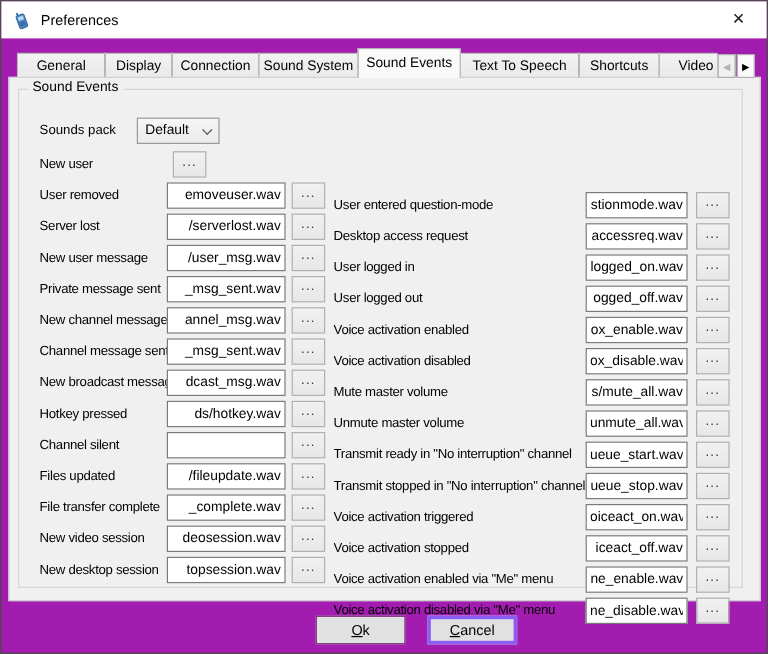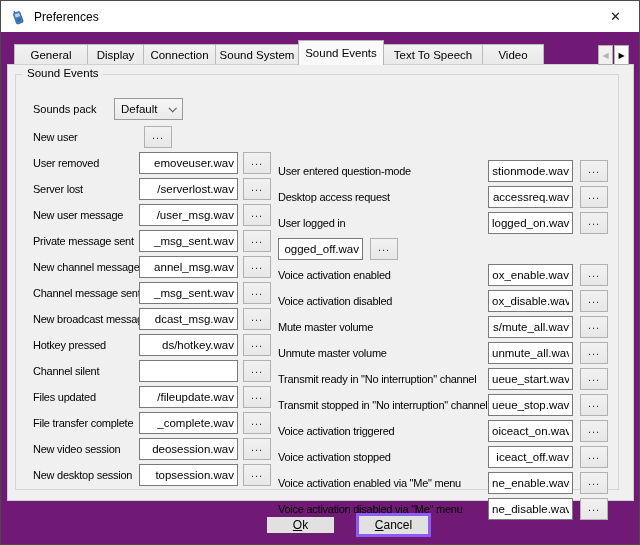--- a/index.html
+++ b/index.html
@@ -1,21 +1,21 @@
 <!DOCTYPE html>
 <html><head>
 <meta charset="utf-8">
 <style>
   * { box-sizing: border-box; margin: 0; padding: 0; }
   html,body { background:#cfcfcf; }
   body { font-family: "Liberation Sans", "DejaVu Sans", sans-serif; }
 
   .window {
     position: relative; width: 640px; height: 545px;
-    background: #701a75; border: 1px solid #4b4b4b; overflow: hidden;
+    background: #a21caf; border: 1px solid #4b4b4b; overflow: hidden;
   }
 
   
   .titlebar {
     position: absolute; top:0; left:0; width:100%; height:31px;
     background:#ffffff; display:flex; align-items:center;
   }
   .titlebar .app-icon { width:16px; height:16px; margin:0 8px 0 9px; flex:0 0 auto; }
   .titlebar .title { font-size:12px; color:#000; }
   .close-btn {
@@ -110,21 +110,21 @@
   .col.left  .browse { margin-left:5px; }
   .col.right .browse { margin-left:7px; }
 
   
   .btn {
     position:absolute; top:512px; width:75px; height:24px;
     background:#e1e1e1; font-size:12px; color:#000;
     display:flex; align-items:center; justify-content:center;
   }
   .btn .mn { text-decoration:underline; }
-  .btn.ok { left:262px; border:4px solid #701a75; }
+  .btn.ok { left:262px; border:1px solid #701a75; }
   .btn.cancel { left:355px; border:3px solid #8b5cf6; }
 </style>
 </head>
 <body>
 
 <div class="window">
 
   <div class="titlebar">
     <svg class="app-icon" viewBox="0 0 16 16">
       <g transform="rotate(-20 8 9)">
@@ -140,20 +140,21 @@
     </div>
   </div>
 
   <div class="tabbar">
     <div class="tab t0">General</div>
     <div class="tab t1">Display</div>
     <div class="tab t2">Connection</div>
     <div class="tab t3">Sound System</div>
     <div class="tab active">Sound Events</div>
     <div class="tab t5">Text To Speech</div>
+    <div class="tab t6">Shortcuts</div>
     <div class="tab t7">Video</div>
   </div>
   <div class="tab-scroll">
     <div class="sbtn prev">
       <span>◀</span>
     </div>
     <div class="sbtn next">
       <span>▶</span>
     </div>
   </div>
@@ -305,20 +306,21 @@
 
           <div class="erow">
             <span class="elabel">User logged in</span>
             <input class="efield" type="text" value="logged_on.wav" style="">
             <div class="browse">
               <span>...</span>
             </div>
           </div>
 
           <div class="erow">
+            <span class="elabel">User logged out</span>
             <input class="efield" type="text" value="ogged_off.wav" style="">
             <div class="browse">
               <span>...</span>
             </div>
           </div>
 
           <div class="erow">
             <span class="elabel">Voice activation enabled</span>
             <input class="efield" type="text" value="ox_enable.wav" style="">
             <div class="browse">

